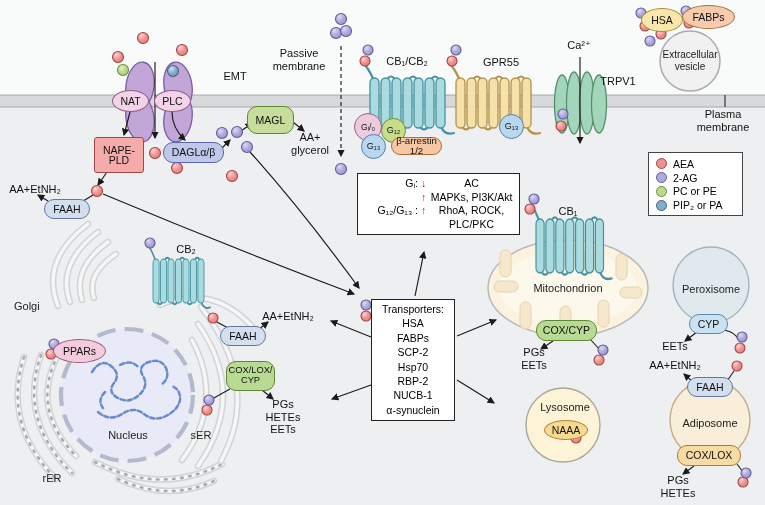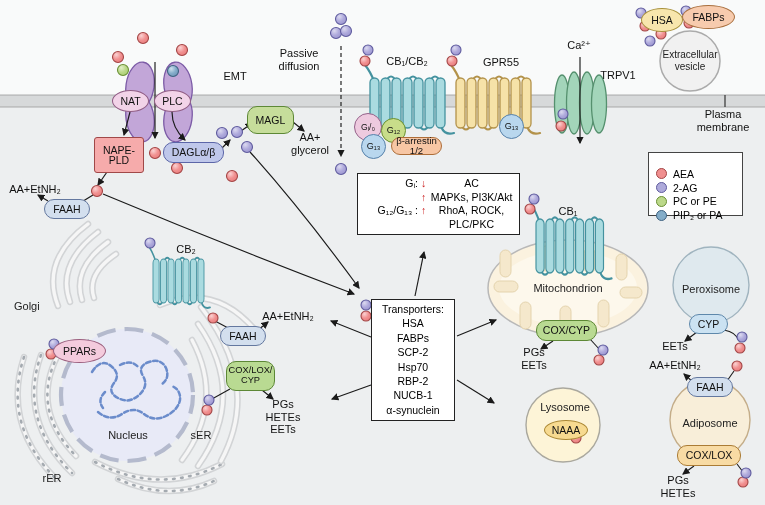--- a/index.html
+++ b/index.html
@@ -309,25 +309,25 @@
 <div class="pill oval c-fabps" style="left:682px;top:5px;width:53px;height:24px"><span>FABPs</span></div>
 
 <div class="pill c-gi0" style="left:354px;top:113px;width:28px;height:28px"><span>Gᵢ/₀</span></div>
 <div class="pill c-g12" style="left:381px;top:118px;width:25px;height:25px"><span>G₁₂</span></div>
 <div class="pill c-g13" style="left:361px;top:134px;width:25px;height:25px"><span>G₁₃</span></div>
 <div class="pill c-barr" style="left:391px;top:137px;width:51px;height:18px"><span>β-arrestin 1/2</span></div>
 <div class="pill c-g13" style="left:499px;top:114px;width:25px;height:25px"><span>G₁₃</span></div>
 
 <div class="lab" style="left:214px;top:70px;width:42px">EMT</div>
 <div class="lab" style="left:266px;top:47px;width:66px">Passive
-diffusion</div>
+membrane</div>
 <div class="lab" style="left:374px;top:55px;width:66px">CB₁/CB₂</div>
 <div class="lab" style="left:474px;top:56px;width:54px">GPR55</div>
 <div class="lab" style="left:557px;top:39px;width:44px">Ca²⁺</div>
-<div class="lab" style="left:592px;top:69px;width:52px">TRPV1</div>
+<div class="lab" style="left:592px;top:75px;width:52px">TRPV1</div>
 <div class="lab it sm" style="left:652px;top:49px;width:76px">Extracellular
 vesicle</div>
 <div class="lab" style="left:688px;top:108px;width:70px">Plasma
 membrane</div>
 <div class="lab" style="left:283px;top:131px;width:54px">AA+
 glycerol</div>
 <div class="lab" style="left:2px;top:183px;width:66px">AA+EtNH₂</div>
 <div class="lab it" style="left:14px;top:300px;width:40px;text-align:left">Golgi</div>
 <div class="lab" style="left:162px;top:243px;width:48px">CB₂</div>
 <div class="lab" style="left:255px;top:310px;width:66px">AA+EtNH₂</div>
@@ -372,21 +372,21 @@
   <div class="ti">Transporters:</div>
   <div class="ti">HSA</div>
   <div class="ti">FABPs</div>
   <div class="ti">SCP-2</div>
   <div class="ti">Hsp70</div>
   <div class="ti">RBP-2</div>
   <div class="ti">NUCB-1</div>
   <div class="ti">α-synuclein</div>
 </div>
 
-<div class="box" style="left:648px;top:152px;width:95px;height:64px;padding:14px 0;border-color:#444">
+<div class="box" style="left:648px;top:152px;width:95px;height:64px;padding:4px 0;border-color:#444">
   <div class="lr">
         <span class="ldot ld-aea"></span>
         <span>AEA</span>
       </div>
   <div class="lr">
         <span class="ldot ld-2ag"></span>
         <span>2-AG</span>
       </div>
   <div class="lr">
         <span class="ldot ld-pcpe"></span>

